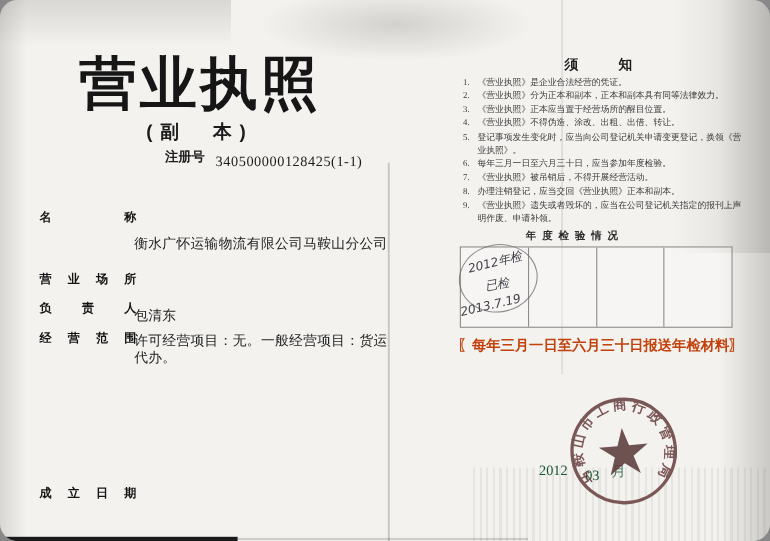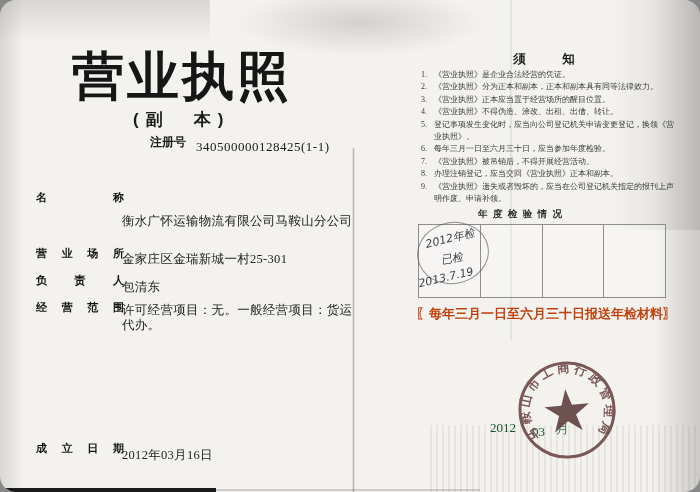--- a/index.html
+++ b/index.html
@@ -95,30 +95,28 @@
 
   <div class="abs title">营业执照</div>
   <div class="abs subtitle">(副　本)</div>
   <div class="abs reg-label">注册号</div>
   <div class="abs reg-number">340500000128425(1-1)</div>
 
   <div class="abs field-label lbl-name">名　　称</div>
   <div class="abs field-value val-name">衡水广怀运输物流有限公司马鞍山分公司</div>
 
   <div class="abs field-label lbl-premises">营业场所</div>
-  <div class="abs field-value val-premises">金家庄区金瑞新城一村25-301</div>
 
   <div class="abs field-label lbl-person">负责人</div>
   <div class="abs field-value val-person">包清东</div>
 
   <div class="abs field-label lbl-scope">经营范围</div>
   <div class="abs field-value val-scope">许可经营项目：无。一般经营项目：货运代办。</div>
 
   <div class="abs field-label lbl-est">成立日期</div>
-  <div class="abs field-value val-est">2012年03月16日</div>
 
   <div class="abs notice-heading">须　知</div>
   <div class="abs notice-list">
     <div class="n-item">
       <span class="n-num">1.</span>
       <span class="n-text">《营业执照》是企业合法经营的凭证。</span>
     </div>
     <div class="n-item">
       <span class="n-num">2.</span>
       <span class="n-text">《营业执照》分为正本和副本，正本和副本具有同等法律效力。</span>

